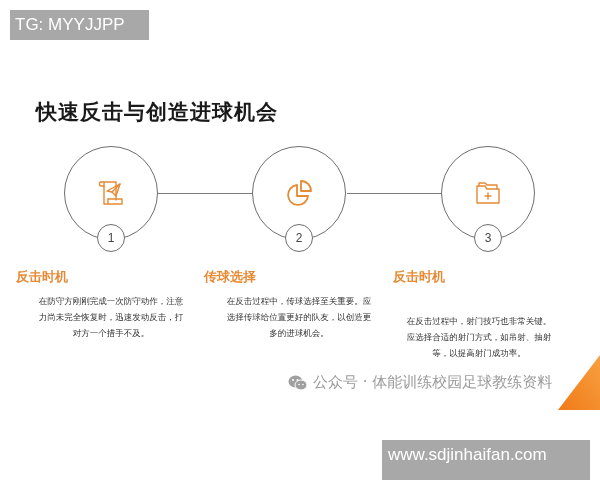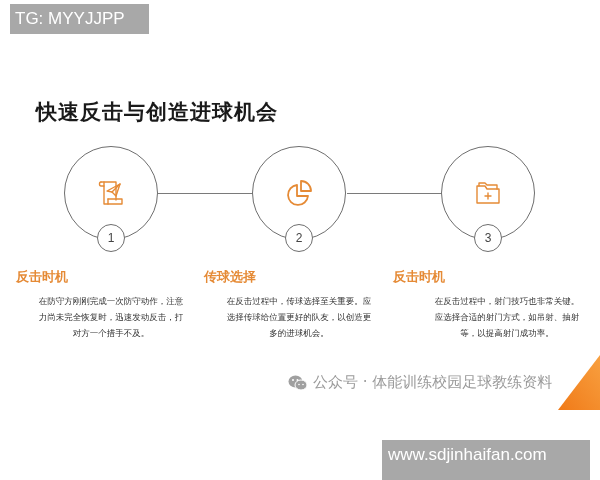--- a/index.html
+++ b/index.html
@@ -2,21 +2,21 @@
 <html><head>
 <meta charset="utf-8">
 <style>
   html, body { margin: 0; padding: 0; }
   body {
     width: 600px; height: 480px; position: relative; overflow: hidden;
     background: #ffffff;
     font-family: "DejaVu Sans", "Liberation Sans", sans-serif;
   }
   .tag-top {
-    position: absolute; left: 10px; top: 4px; width: 139px; height: 30px;
+    position: absolute; left: 10px; top: 10px; width: 139px; height: 30px;
     background: #a8a8a8; color: #ffffff;
     font-family: "Liberation Sans", sans-serif; font-size: 17px;
     line-height: 30px; padding-left: 5px; box-sizing: border-box;
   }
   .title {
     position: absolute; left: 36px; top: 98px;
     font-size: 21px; font-weight: bold; color: #1a1a1a; letter-spacing: 1px;
   }
   .connector {
     position: absolute; height: 1px; background: #7a7a7a; top: 193px;
@@ -105,21 +105,21 @@
 
 <div>
   <div class="big-circle" style="left:441px; top:146px;"></div>
   <svg class="icon" style="left:473px; top:178px;" viewBox="0 0 30 30" fill="none" stroke="#e58a35" stroke-width="1.4" stroke-linejoin="round" stroke-linecap="round">
     <path d="M4 8 V25 H26 V11 H14 L12 8 Z"></path>
     <path d="M6 8 V5 H12 L14 7 H24 V11"></path>
     <path d="M15 15 V21 M12 18 H18"></path>
   </svg>
   <div class="num-circle" style="left:474px; top:224px;">3</div>
   <div class="step-title" style="left:393px;">反击时机</div>
-  <div class="step-desc" style="left:422px;">
+  <div class="step-desc" style="left:394px;margin-top:20px;">
     <div>在反击过程中，射门技巧也非常关键。</div>
     <div>应选择合适的射门方式，如吊射、抽射</div>
     <div>等，以提高射门成功率。</div>
   </div>
 </div>
 
 <div class="wechat">
   <svg class="wechat-icon" width="20" height="16" viewBox="0 0 20 16">
     <ellipse cx="7.5" cy="6.5" rx="7" ry="6" fill="#a0a0a0"></ellipse>
     <ellipse cx="13" cy="10" rx="6" ry="5" fill="#a0a0a0" stroke="#fff" stroke-width="1"></ellipse>

